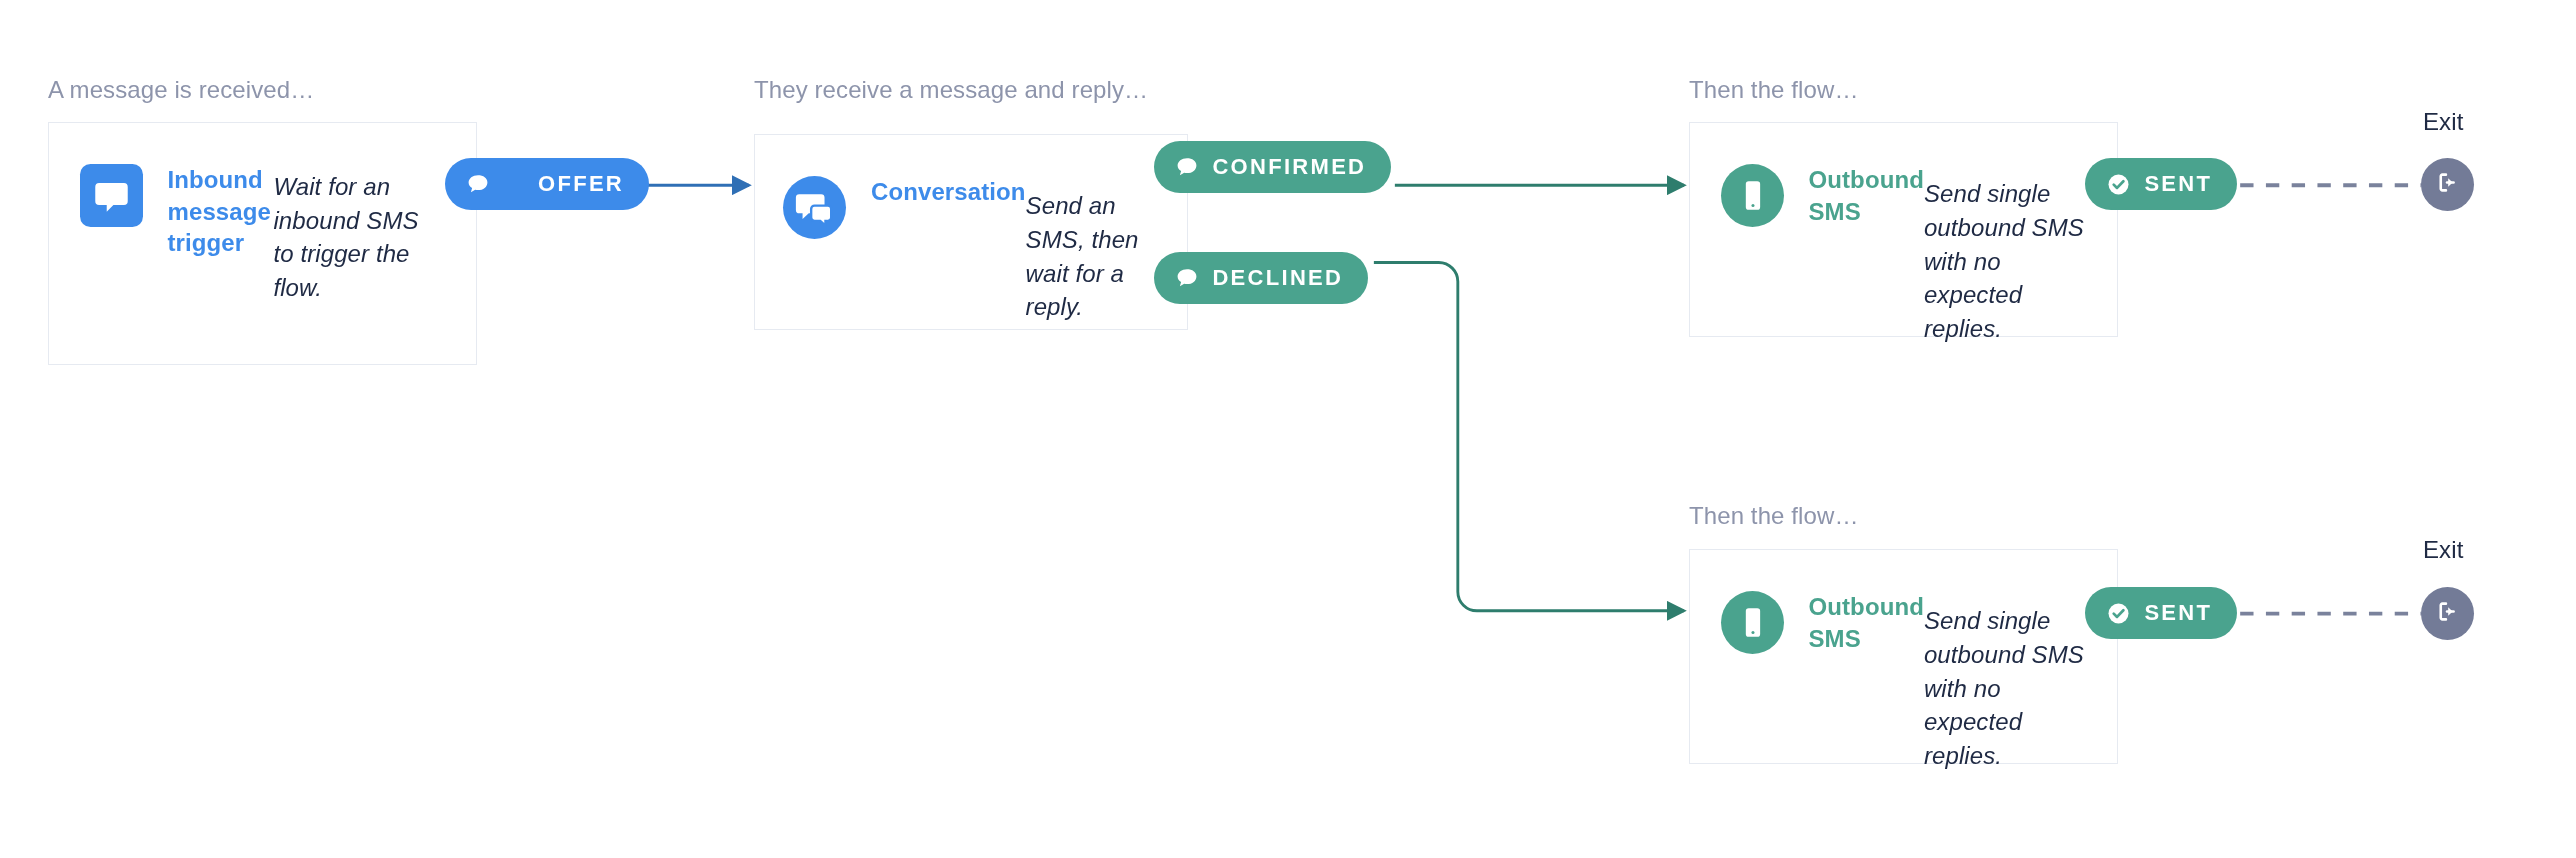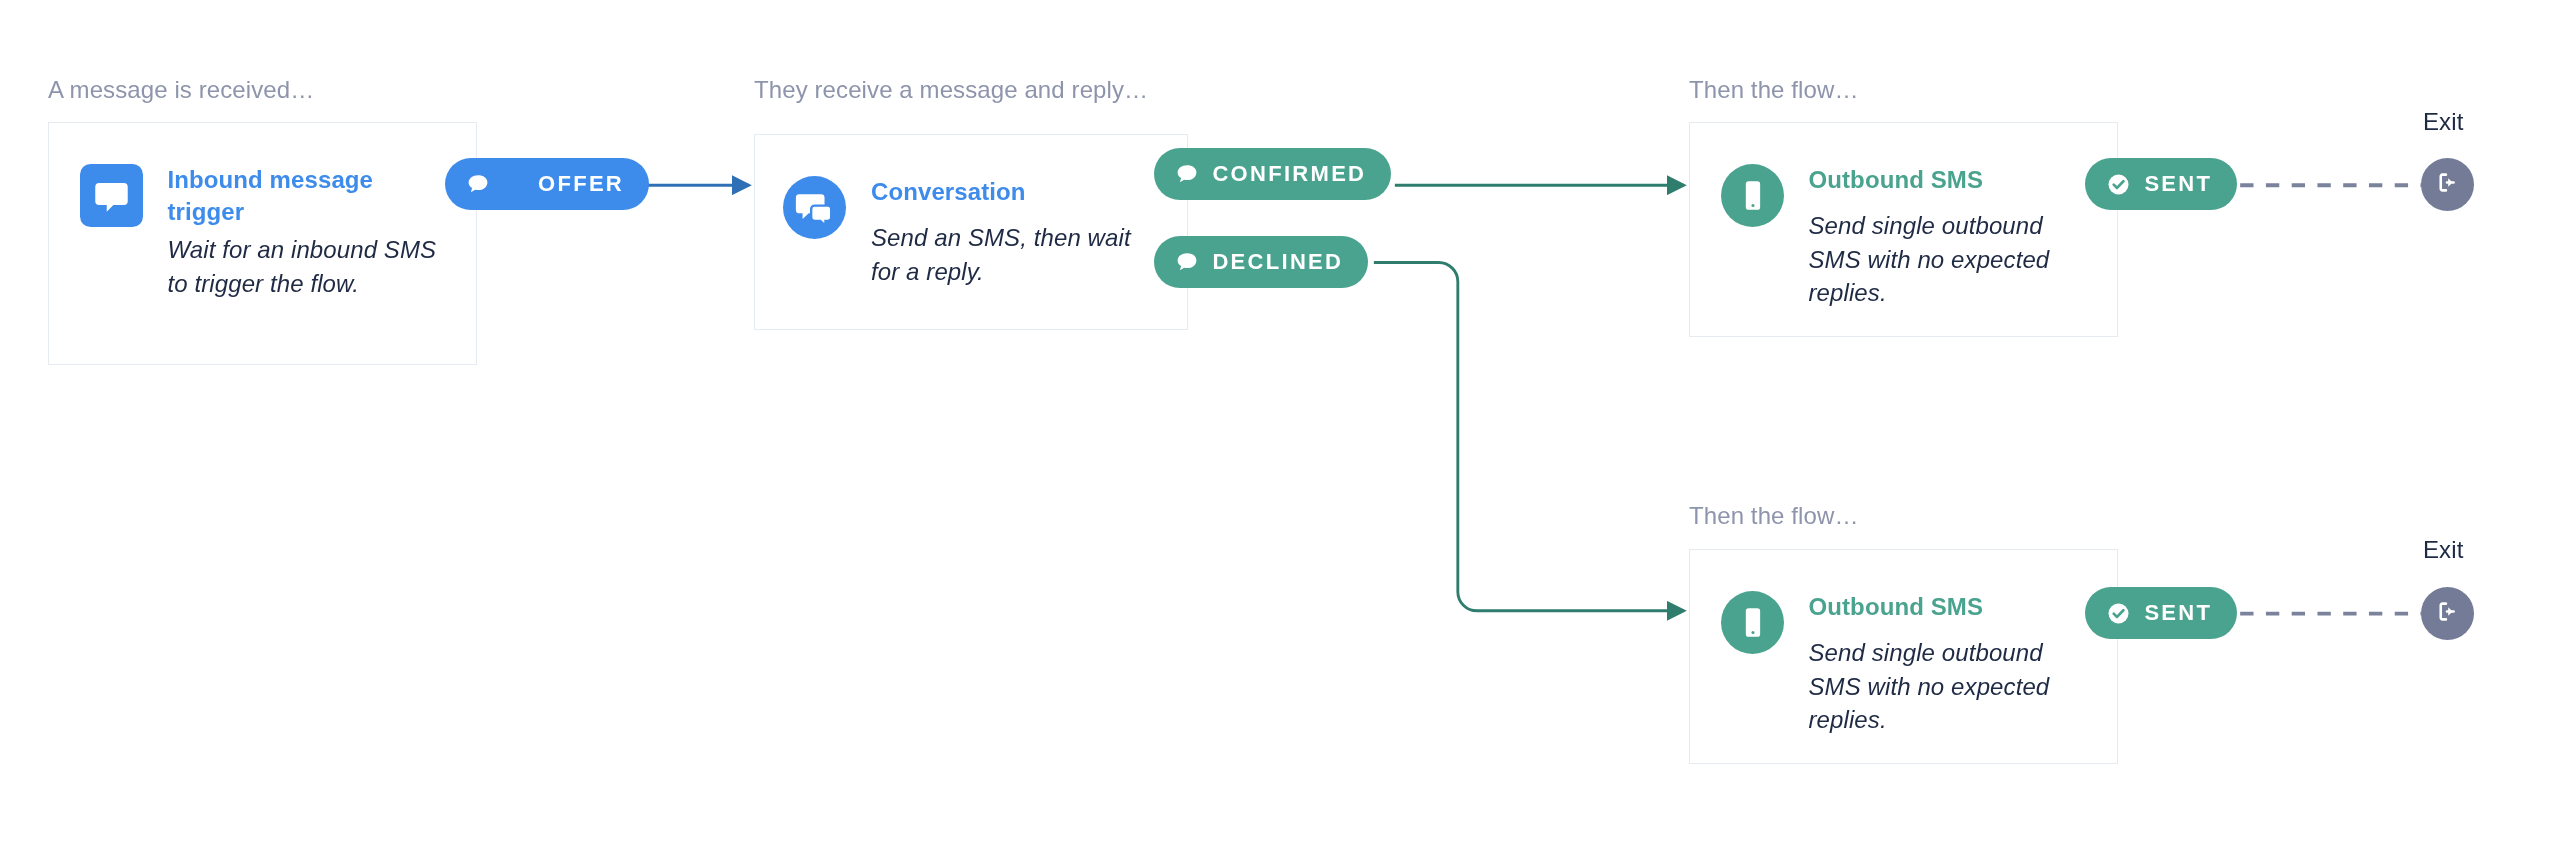--- a/index.html
+++ b/index.html
@@ -51,21 +51,21 @@
     align-items: flex-start;
   }
   .card-icon {
     flex: 0 0 auto;
     display: flex;
     align-items: center;
     justify-content: center;
   }
   .card-body {
     display: flex;
-    flex-direction: column;
+    flex-direction: row;
   }
   .card-title {
     font-size: 24px;
     font-weight: bold;
     line-height: 1.32;
     letter-spacing: 0.1px;
   }
   .card-desc {
     font-size: 24px;
     line-height: 1.4;
@@ -230,30 +230,30 @@
 
   <div class="pill pill-blue" style="left:445px; top:158px;gap:48px;">
     <span class="glyph">
       <svg width="24" height="24" viewBox="0 0 24 24" xmlns="http://www.w3.org/2000/svg">
         <path d="M12 3.2 C6.7 3.2 2.6 6.4 2.6 10.4 c0 2.3 1.4 4.3 3.5 5.6 l-1.2 4.2 4.3 -2.4 c0.9 0.2 1.8 0.3 2.8 0.3 5.3 0 9.4 -3.2 9.4 -7.7 S17.3 3.2 12 3.2 z" fill="#ffffff"></path>
       </svg>
     </span>
     <span>OFFER</span>
   </div>
 
-  <div class="pill pill-green" style="left:1154px; top:148px;">
+  <div class="pill pill-green" style="left:1154px; top:141px;">
     <span class="glyph">
       <svg width="24" height="24" viewBox="0 0 24 24" xmlns="http://www.w3.org/2000/svg">
         <path d="M12 3.2 C6.7 3.2 2.6 6.4 2.6 10.4 c0 2.3 1.4 4.3 3.5 5.6 l-1.2 4.2 4.3 -2.4 c0.9 0.2 1.8 0.3 2.8 0.3 5.3 0 9.4 -3.2 9.4 -7.7 S17.3 3.2 12 3.2 z" fill="#ffffff"></path>
       </svg>
     </span>
     <span>CONFIRMED</span>
   </div>
 
-  <div class="pill pill-green" style="left:1154px; top:236px;">
+  <div class="pill pill-green" style="left:1154px; top:252px;">
     <span class="glyph">
       <svg width="24" height="24" viewBox="0 0 24 24" xmlns="http://www.w3.org/2000/svg">
         <path d="M12 3.2 C6.7 3.2 2.6 6.4 2.6 10.4 c0 2.3 1.4 4.3 3.5 5.6 l-1.2 4.2 4.3 -2.4 c0.9 0.2 1.8 0.3 2.8 0.3 5.3 0 9.4 -3.2 9.4 -7.7 S17.3 3.2 12 3.2 z" fill="#ffffff"></path>
       </svg>
     </span>
     <span>DECLINED</span>
   </div>
 
   <div class="pill pill-green" style="left:2085px; top:158px;">
     <span class="glyph">

